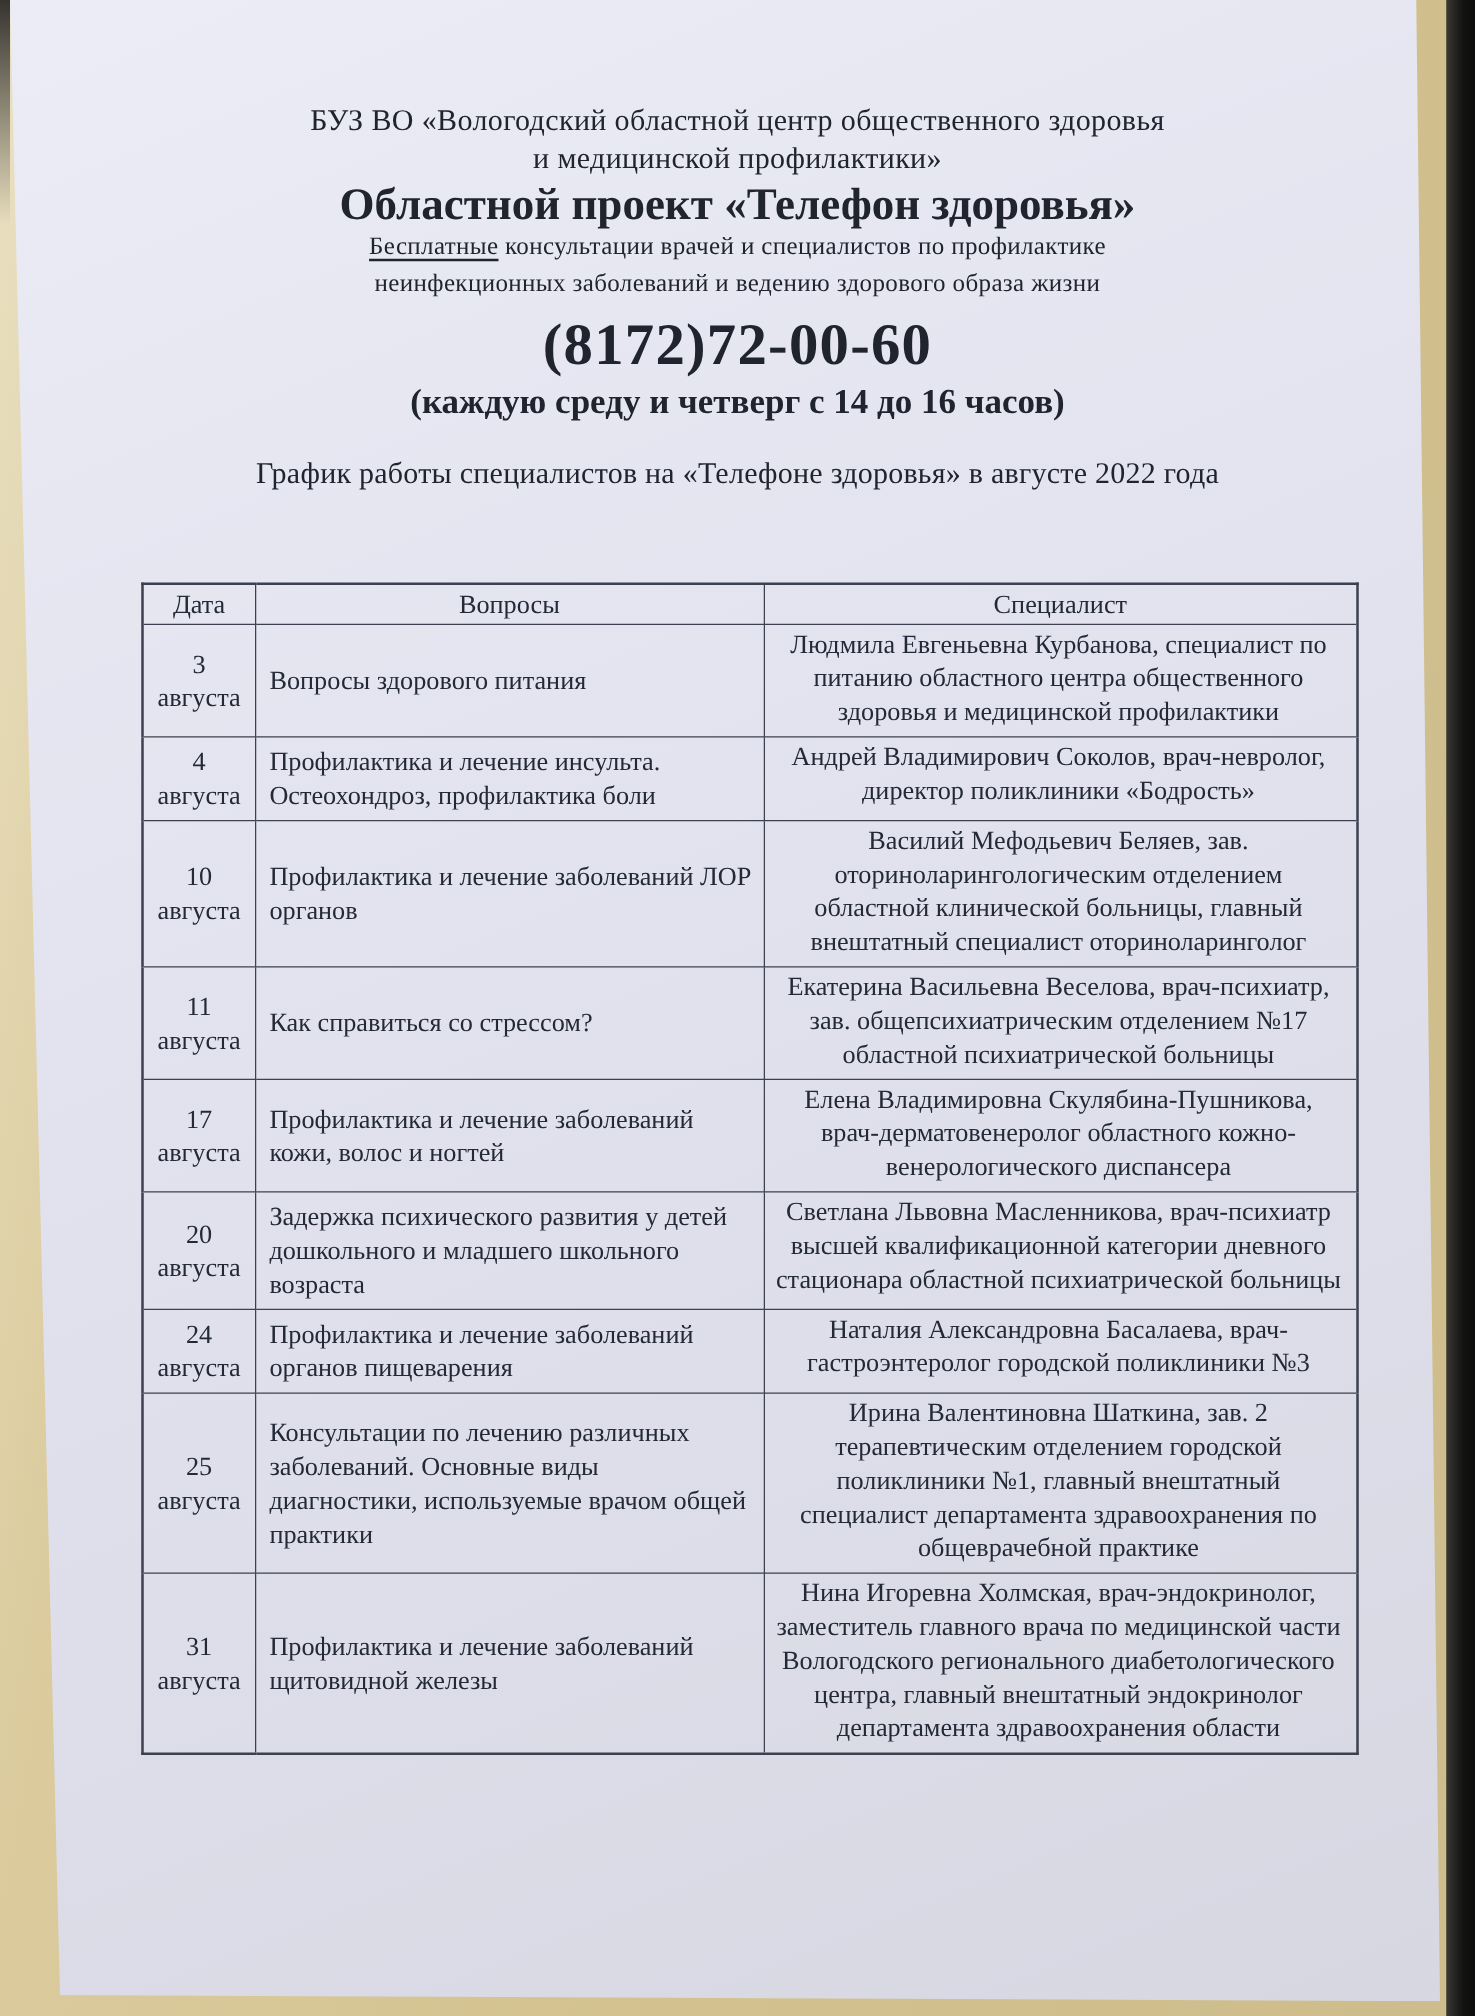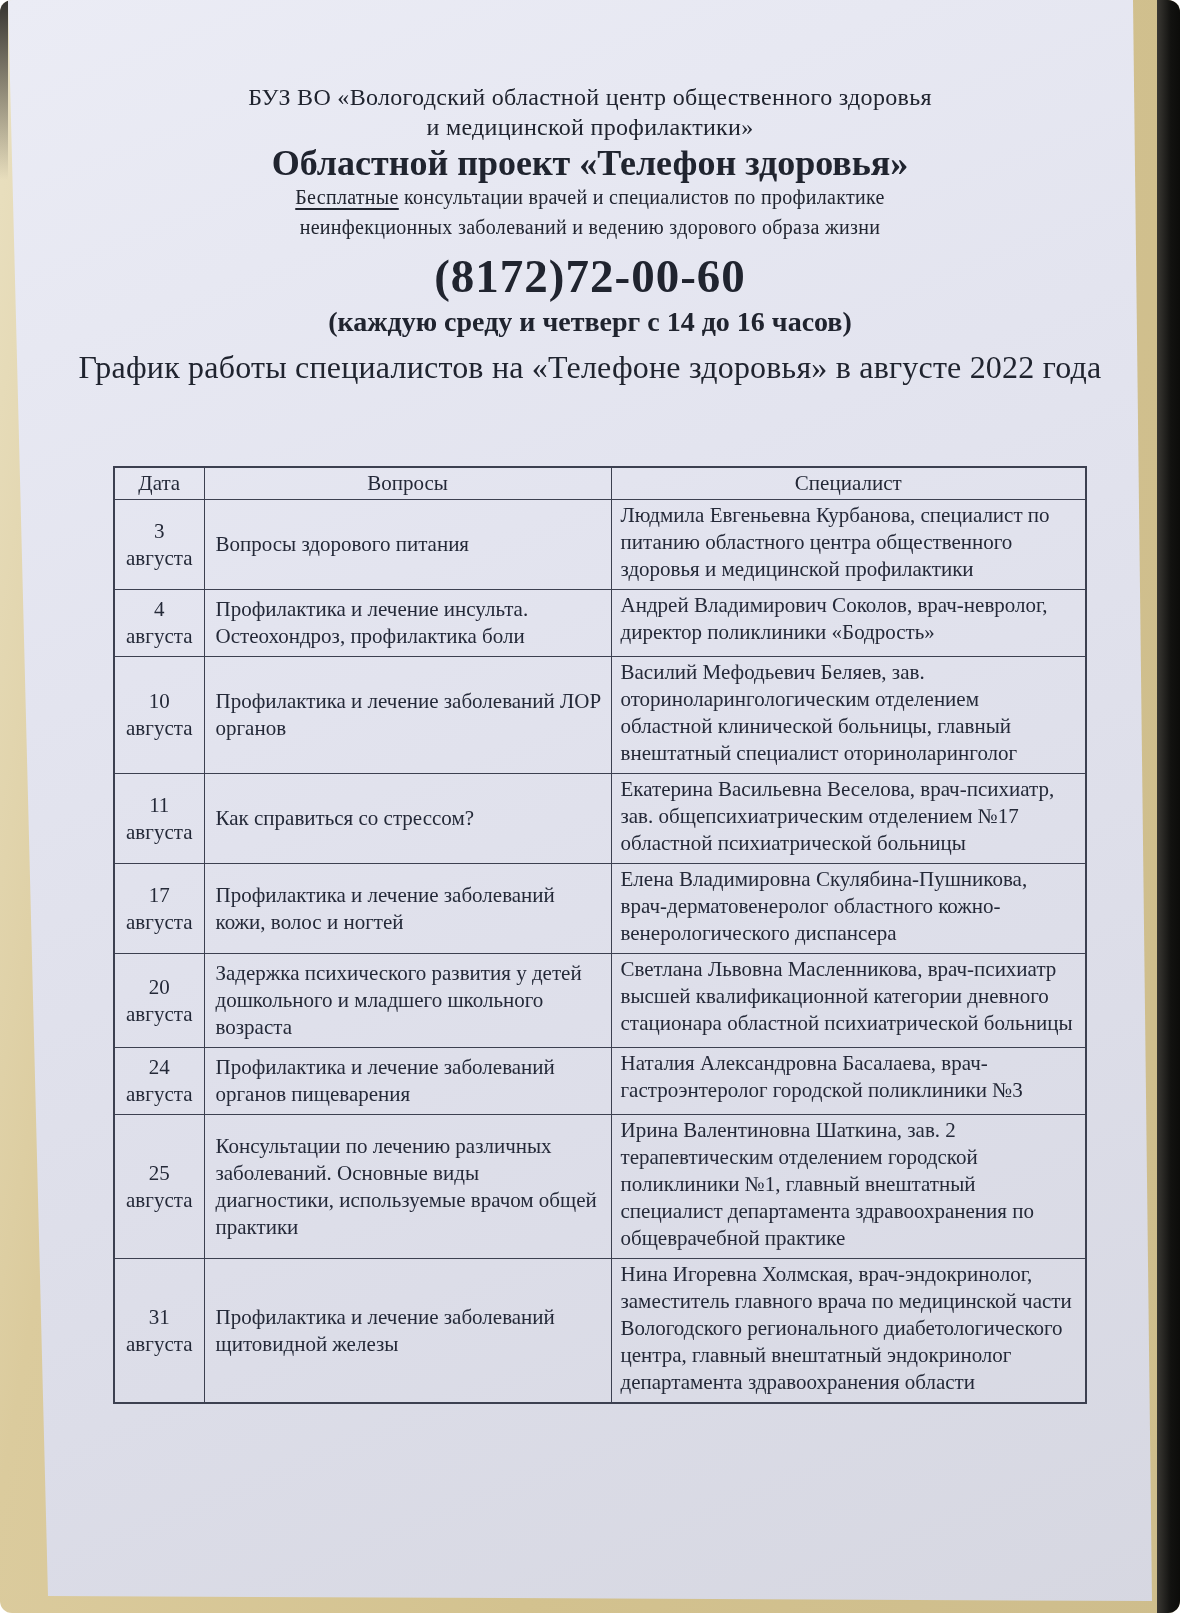--- a/index.html
+++ b/index.html
@@ -9,21 +9,20 @@
     height: 1613px;
     overflow: hidden;
     font-family: "Liberation Serif", serif;
   }
   .photo {
     position: relative;
     width: 1180px;
     height: 1613px;
     background: linear-gradient(100deg, #eae1c2 0%, #dbcb9d 18%, #d3c28f 55%, #cebd8c 100%);
     overflow: hidden;
-    border-radius: 12px;
   }
   .dark-right {
     position: absolute;
     top: 0; right: 0;
     width: 23px; height: 100%;
     background: linear-gradient(to right, #3a3833, #121210 60%, #0c0c0a);
     z-index: 1;
   }
   .dark-left {
     position: absolute;
@@ -73,23 +72,23 @@
     font-weight: bold;
     letter-spacing: 1px;
     margin-top: 6px;
   }
   .note {
     font-size: 28px;
     line-height: 36px;
     font-weight: bold;
   }
   .sched-title {
-    font-size: 32px;
+    font-size: 24px;
     line-height: 30px;
-    margin-top: 12px;
+    margin-top: 24px;
     letter-spacing: 0.2px;
   }
   table.schedule {
     position: absolute;
     left: 113px;
     top: 430px;
     width: 972px;
     border-collapse: collapse;
     table-layout: fixed;
     font-size: 21px;
@@ -113,21 +112,21 @@
     text-align: center;
     vertical-align: middle;
     padding: 2px;
   }
   .schedule td.c-topic {
     text-align: left;
     vertical-align: middle;
     padding: 6px 8px 6px 11px;
   }
   .schedule td.c-spec {
-    text-align: left;
+    text-align: center;
     vertical-align: top;
     padding: 2px 12px 6px 9px;
   }
   .schedule tbody tr:last-child td { border-bottom: 2px solid #3c4050; }
   .schedule th:first-child, .schedule td:first-child { border-left: 2px solid #3c4050; }
   .schedule th:last-child, .schedule td:last-child { border-right: 2px solid #3c4050; }
 </style>
 </head>
 <body>
 

